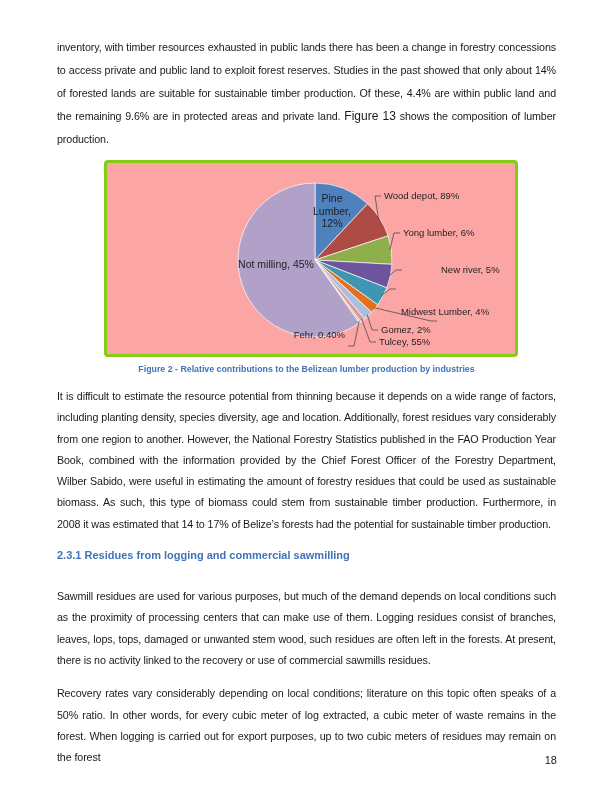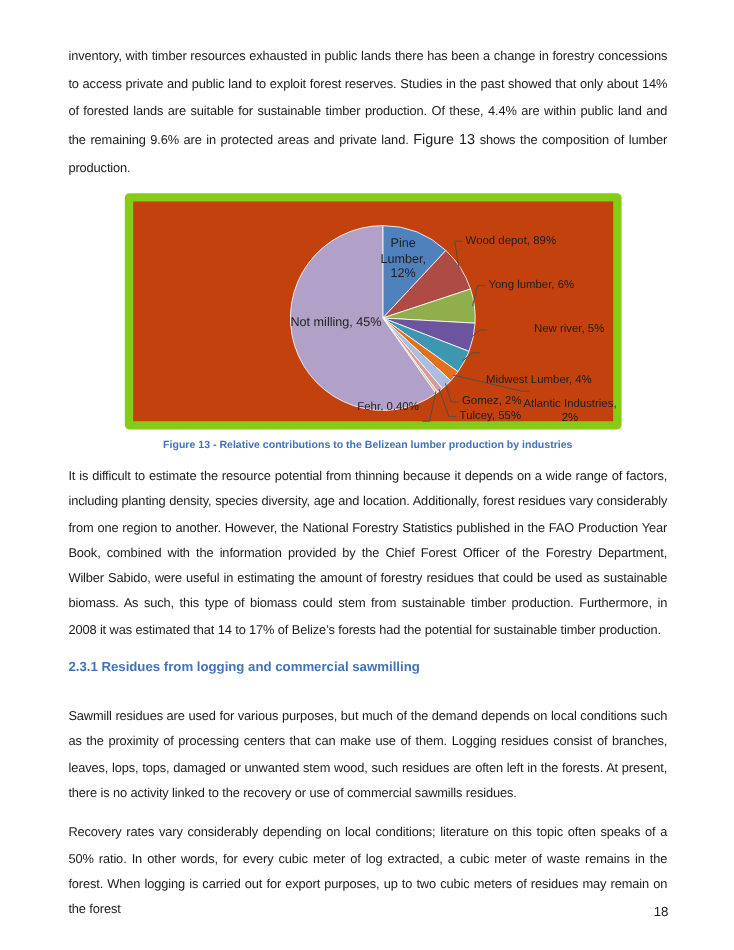--- a/index.html
+++ b/index.html
@@ -22,23 +22,23 @@
     text-align: justify;
     color: #1a1a1a;
   }
   #p1 { line-height: 23px; }
   #p2, #p3, #p4 { line-height: 21.3px; }
   .fig-ref { font-size: 12px; letter-spacing: 0; }
   .chart-frame {
     position: relative;
     margin: 9px 0 0 47px;
     width: 414px; height: 197px;
-    border: 7px solid #84cc16;
+    border: 3px solid #84cc16;
     border-radius: 4px;
-    background: #c2410c;
+    background: #fca5a5;
   }
   .chart-frame svg { position: absolute; left: 0; top: 0; }
   .pie-label {
     position: absolute;
     font-size: 9.5px;
     line-height: 12px;
     color: #1f1f1f;
     white-space: nowrap;
   }
   .pie-label.multiline { white-space: normal; text-align: center; margin-top: 24px; }
@@ -93,28 +93,27 @@
         <polyline points="266.6,144.6 324,158 330,158" fill="none" stroke="#4d4d4d" stroke-width="0.8"></polyline>
         <polyline points="260.2,151.5 265,167 271,167" fill="none" stroke="#4d4d4d" stroke-width="0.8"></polyline>
         <polyline points="254.8,156.2 263,179 269,179" fill="none" stroke="#4d4d4d" stroke-width="0.8"></polyline>
         <polyline points="252.2,158.2 247,183 241,183" fill="none" stroke="#4d4d4d" stroke-width="0.8"></polyline>
       </svg>
       <div class="pie-label inside" style="left: 196px; top: 29px; width: 58px;">Pine Lumber, 12%</div>
       <div class="pie-label" style="left: 277px; top: 27px;">Wood depot, 89%</div>
       <div class="pie-label" style="left: 296px; top: 64px;">Yong lumber, 6%</div>
       <div class="pie-label" style="left: 298px; top: 101px; margin-left: 36px;">New river, 5%</div>
       <div class="pie-label multiline" style="left: 288px; top: 119px; width: 100px;">Midwest Lumber, 4%</div>
-      <div class="pie-label multiline" style="left: 320px; top: 139px; width: 88px;">Atlantic Industries, 2%</div>
       <div class="pie-label" style="left: 274px; top: 161px;">Gomez, 2%</div>
       <div class="pie-label" style="left: 272px; top: 173px;">Tulcey, 55%</div>
       <div class="pie-label right-align" style="left: 158px; top: 166px; width: 80px;">Fehr, 0.40%</div>
       <div class="pie-label inside" style="left: 114px; top: 95px; width: 110px;">Not milling, 45%</div>
     </div>
 
-  <div class="caption">Figure 13 - Relative contributions to the Belizean lumber production by industries</div>
+  <div class="caption">Figure 2 - Relative contributions to the Belizean lumber production by industries</div>
 
   <p class="body-text" id="p2">It is difficult to estimate the resource potential from thinning because it depends on a wide range of factors, including planting density, species diversity, age and location. Additionally, forest residues vary considerably from one region to another. However, the National Forestry Statistics published in the FAO Production Year Book, combined with the information provided by the Chief Forest Officer of the Forestry Department, Wilber Sabido, were useful in estimating the amount of forestry residues that could be used as sustainable biomass. As such, this type of biomass could stem from sustainable timber production. Furthermore, in 2008 it was estimated that 14 to 17% of Belize’s forests had the potential for sustainable timber production.</p>
 
   <h3 class="section-heading">2.3.1 Residues from logging and commercial sawmilling</h3>
 
   <p class="body-text" id="p3">Sawmill residues are used for various purposes, but much of the demand depends on local conditions such as the proximity of processing centers that can make use of them. Logging residues consist of branches, leaves, lops, tops, damaged or unwanted stem wood, such residues are often left in the forests. At present, there is no activity linked to the recovery or use of commercial sawmills residues.</p>
 
   <p class="body-text" id="p4">Recovery rates vary considerably depending on local conditions; literature on this topic often speaks of a 50% ratio. In other words, for every cubic meter of log extracted, a cubic meter of waste remains in the forest. When logging is carried out for export purposes, up to two cubic meters of residues may remain on the forest</p>
 
 </div>

